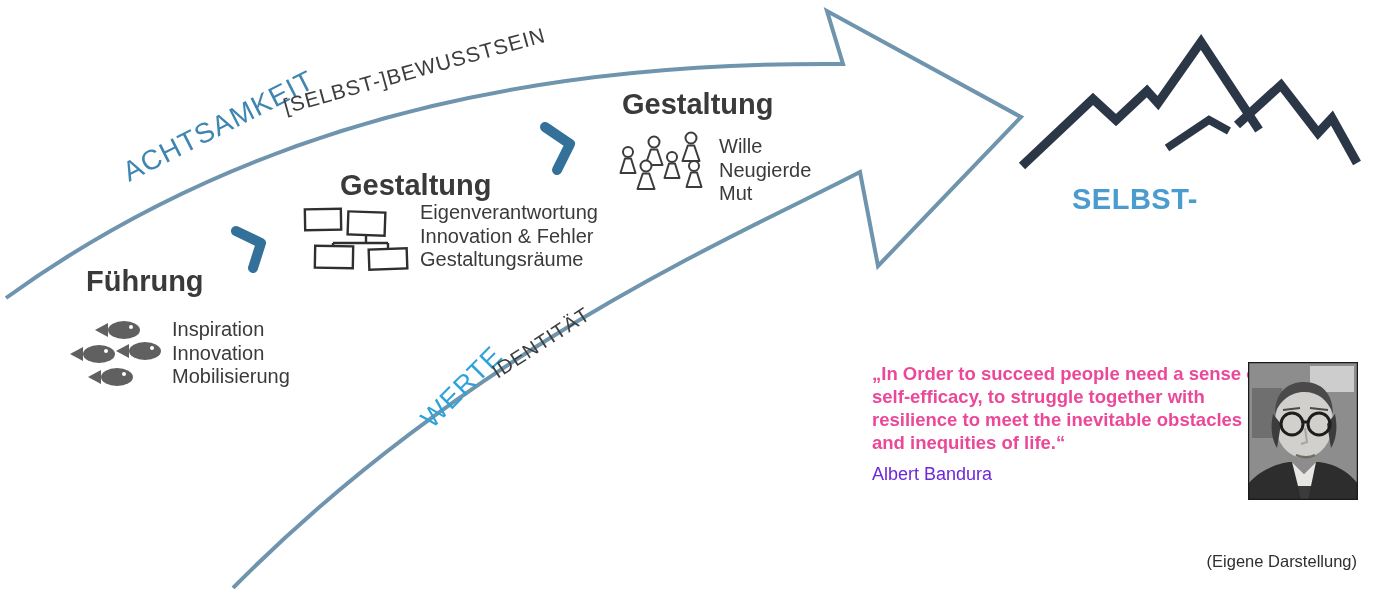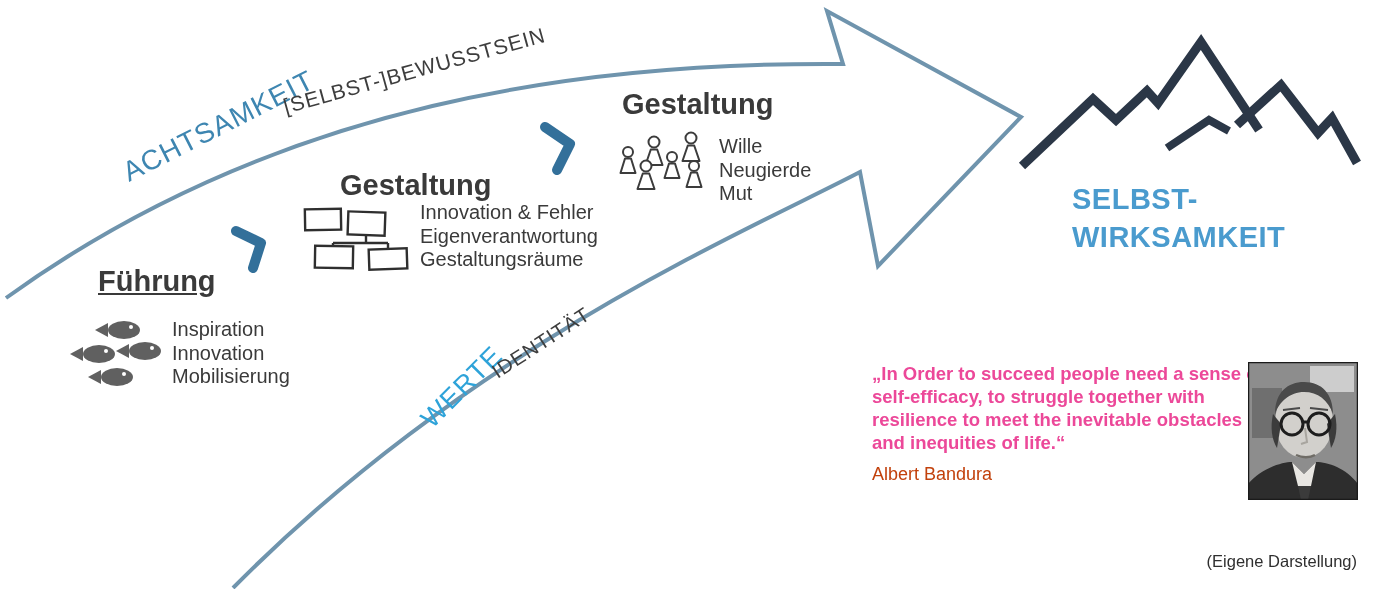--- a/index.html
+++ b/index.html
@@ -11,21 +11,21 @@
   .abs{position:absolute;}
   .arc-label{white-space:nowrap;font-weight:400;}
   .arc-top-primary{font-size:28px;color:#3e86b1;letter-spacing:1px;transform:rotate(-27deg);transform-origin:0 50%;}
   .arc-top-secondary{font-size:21px;color:#3d3d3d;letter-spacing:1px;transform:rotate(-15.5deg);transform-origin:0 50%;}
   .arc-bottom-primary{font-size:27px;color:#2ea3d9;letter-spacing:1px;transform:rotate(-45deg);transform-origin:0 50%;}
   .arc-bottom-secondary{font-size:20px;color:#3d3d3d;letter-spacing:1px;transform:rotate(-33deg);transform-origin:0 50%;}
   .stage-title{font-size:29px;font-weight:600;color:#3a3a3a;white-space:nowrap;}
   .stage-list{font-size:20px;line-height:23.5px;color:#3a3a3a;white-space:nowrap;}
   .goal-label{width:264px;text-align:left;font-size:29px;font-weight:600;color:#4a9bce;line-height:38px;letter-spacing:0.5px;}
   .quote-text{font-size:18.5px;line-height:23px;color:#ec4899;white-space:pre-line;font-weight:bold;}
-  .quote-author{font-size:18px;color:#c2410c;}
+  .quote-author{font-size:18px;color:#6d28d9;}
   .credit{font-size:16.5px;color:#2f2f2f;white-space:nowrap;text-align:right;}
   .icon-box{position:absolute;}
   svg{display:block;}
 </style>
 </head>
 <body>
 
 <div id="canvas">
 
   <svg id="bg-art" viewBox="0 0 1393 589">
@@ -41,21 +41,21 @@
       <path d="M 1237 125 L 1281 85 L 1318 133 L 1332 118 L 1357 163" stroke-width="9"></path>
       <path d="M 1167 148 L 1209 120 L 1229 131" stroke-width="8"></path>
     </g>
   </svg>
 
   <div class="abs arc-label arc-top-primary" style="left:125px;top:158px;">ACHTSAMKEIT</div>
   <div class="abs arc-label arc-top-secondary" style="left:284px;top:95px;">[SELBST-]BEWUSSTSEIN</div>
   <div class="abs arc-label arc-bottom-primary" style="left:426px;top:408px;">WERTE</div>
   <div class="abs arc-label arc-bottom-secondary" style="left:494px;top:362px;">IDENTITÄT</div>
 
-  <div class="abs stage-title" style="left:98px;top:265px;text-decoration:underline;">Führung</div>
+  <div class="abs stage-title" style="left:86px;top:265px;">Führung</div>
   <div class="icon-box" style="left:70px;top:314px;">
     <svg width="100" height="78" viewBox="0 0 100 78">
       <g fill="#606060">
         <g transform="translate(25,6)">
           <path d="M0,10 L13,3 L13,17 Z"></path>
             <ellipse cx="29" cy="10" rx="16" ry="9"></ellipse>
             <circle cx="36" cy="7" r="2" fill="#ffffff"></circle>
         </g>
         <g transform="translate(0,30)">
           <path d="M0,10 L13,3 L13,17 Z"></path>
@@ -87,22 +87,22 @@
       <g fill="none" stroke="#2f2f2f" stroke-width="2.4">
         <rect x="2" y="6" width="36" height="21" transform="rotate(-1 20 16)"></rect>
         <rect x="45" y="9" width="37" height="23" transform="rotate(2 63 20)"></rect>
         <rect x="12" y="43" width="38" height="22" transform="rotate(1 31 54)"></rect>
         <rect x="66" y="46" width="38" height="20" transform="rotate(-2 85 56)"></rect>
         <path d="M63 32 L63 40 M30 40 L85 40 M30 40 L30 44 M85 40 L85 47"></path>
       </g>
     </svg>
   </div>
   <div class="abs stage-list" style="left:420px;top:201px;">
+    <div>Eigenverantwortung</div>
     <div>Innovation &amp; Fehler</div>
-    <div>Eigenverantwortung</div>
     <div>Gestaltungsräume</div>
   </div>
 
   <div class="abs stage-title" style="left:622px;top:88px;">Gestaltung</div>
   <div class="icon-box" style="left:616px;top:131px;">
     <svg width="98" height="70" viewBox="0 0 98 70">
       <g fill="#ffffff" stroke="#3c3c3c" stroke-width="2" stroke-linejoin="round">
         <g transform="translate(12,21)">
             <circle cx="0" cy="0" r="5"></circle>
             <path d="M-7.5,21 L-3,6.5 L3,6.5 L7.5,21 Z"></path>
@@ -131,21 +131,20 @@
     </svg>
   </div>
   <div class="abs stage-list" style="left:719px;top:127px;margin-top:8px;">
     <div>Wille</div>
     <div>Neugierde</div>
     <div>Mut</div>
   </div>
 
   <div class="abs goal-label" style="left:1072px;top:180px;">
     <div>SELBST-</div>
-    <div>WIRKSAMKEIT</div>
   </div>
 
   <div class="abs quote-text" style="left:872px;top:362px;">„In Order to succeed people need a sense of
 self-efficacy, to struggle together with
 resilience to meet the inevitable obstacles
 and inequities  of life.“</div>
   <div class="abs quote-author" style="left:872px;top:464px;">Albert Bandura</div>
 
   <div class="icon-box" style="left:1248px;top:362px;">
     <svg width="110" height="138" viewBox="0 0 110 138">

